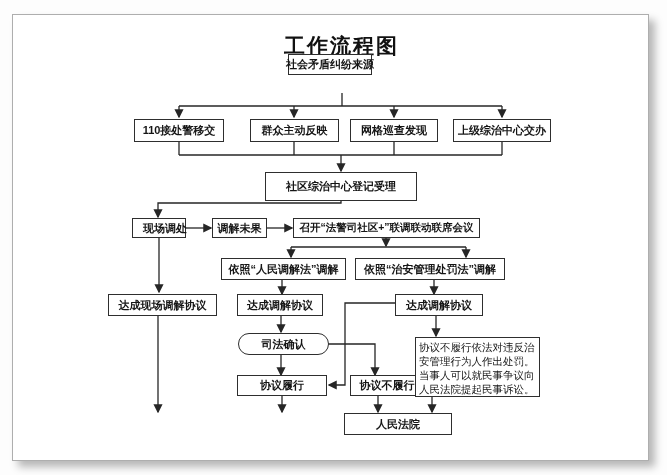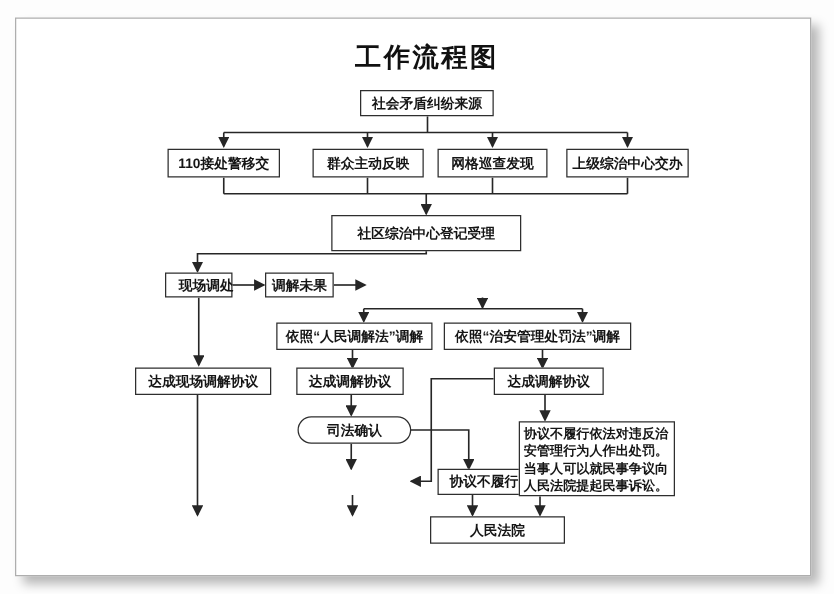--- a/index.html
+++ b/index.html
@@ -24,21 +24,21 @@
   .node{
     position:absolute;box-sizing:border-box;
     border:1px solid #2e2e2e;background:#ffffff;
     display:flex;align-items:center;justify-content:center;
     font-size:11px;font-weight:bold;color:#151515;
     white-space:nowrap;letter-spacing:0;
   }
   .thick{border-width:1.5px;}
   .tight{font-size:10.5px;}
   .note{
-    font-size:10.5px;font-weight:bold;line-height:14px;
+    font-size:10.5px;font-weight:normal;line-height:14px;
     white-space:normal;text-align:left;
     align-items:flex-start;justify-content:flex-start;
     padding:2px 3px 0 3px;
   }
 </style>
 </head>
 <body>
 
 <div class="page"></div>
 
@@ -92,49 +92,51 @@
       <path d="M436,316 L436,336" marker-end="url(#arr)"></path>
 
       <path d="M282,396 L282,412" marker-end="url(#arr)"></path>
       <path d="M378,396 L378,412" marker-end="url(#arr)"></path>
       <path d="M432,397 L432,412" marker-end="url(#arr)"></path>
     </g>
   </svg>
 
   <div class="title">工作流程图</div>
 
-  <div class="node thick" style="left:288px;top:72px;width:107px;height:21px;">社会矛盾纠纷来源</div>
+  <div class="node thick" style="left:288px;top:54px;width:84px;height:21px;">社会矛盾纠纷来源</div>
 
   <div class="node" style="left:134px;top:119px;width:90px;height:23px;">110接处警移交</div>
 
   <div class="node" style="left:250px;top:119px;width:89px;height:23px;">群众主动反映</div>
 
   <div class="node" style="left:350px;top:119px;width:88px;height:23px;">网格巡查发现</div>
 
   <div class="node" style="left:453px;top:119px;width:98px;height:23px;">上级综治中心交办</div>
 
   <div class="node thick" style="left:265px;top:172px;width:152px;height:29px;">社区综治中心登记受理</div>
 
   <div class="node" style="left:132px;top:218px;width:54px;height:20px;padding-left:12px;">现场调处</div>
 
   <div class="node" style="left:212px;top:218px;width:55px;height:20px;">调解未果</div>
 
+  <div class="node tight" style="left:293px;top:218px;width:187px;height:20px;">召开“法警司社区+”联调联动联席会议</div>
 
   <div class="node" style="left:221px;top:258px;width:125px;height:22px;">依照“人民调解法”调解</div>
 
   <div class="node" style="left:355px;top:258px;width:150px;height:22px;">依照“治安管理处罚法”调解</div>
 
   <div class="node" style="left:108px;top:294px;width:109px;height:22px;">达成现场调解协议</div>
 
   <div class="node" style="left:237px;top:294px;width:86px;height:22px;">达成调解协议</div>
 
   <div class="node" style="left:395px;top:294px;width:88px;height:22px;">达成调解协议</div>
 
   <div class="node" style="left:238px;top:333px;width:91px;height:22px;border-radius:11px;">司法确认</div>
 
+  <div class="node" style="left:237px;top:375px;width:90px;height:21px;">协议履行</div>
 
   <div class="node" style="left:350px;top:375px;width:74px;height:21px;">协议不履行</div>
 
   <div class="node note" style="left:415px;top:337px;width:125px;height:60px;">协议不履行依法对违反治安管理行为人作出处罚。当事人可以就民事争议向人民法院提起民事诉讼。</div>
 
 
   <div class="node thick" style="left:344px;top:413px;width:108px;height:22px;">人民法院</div>
 
 </div>
 

